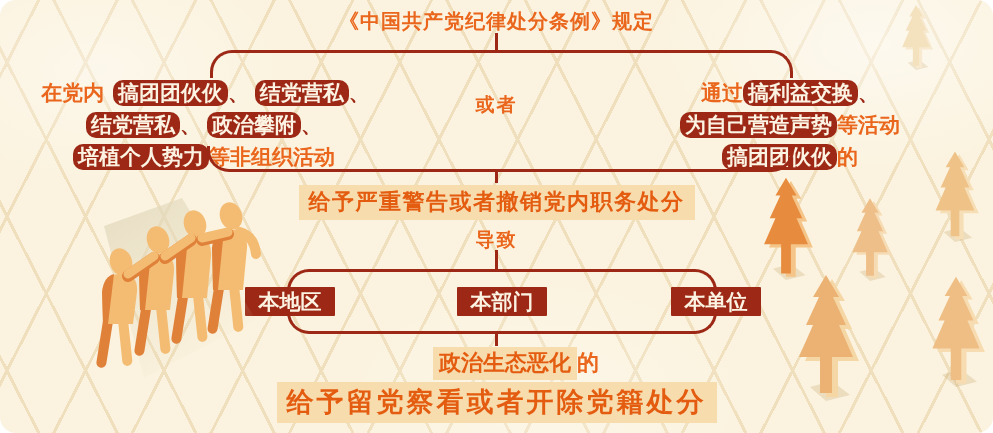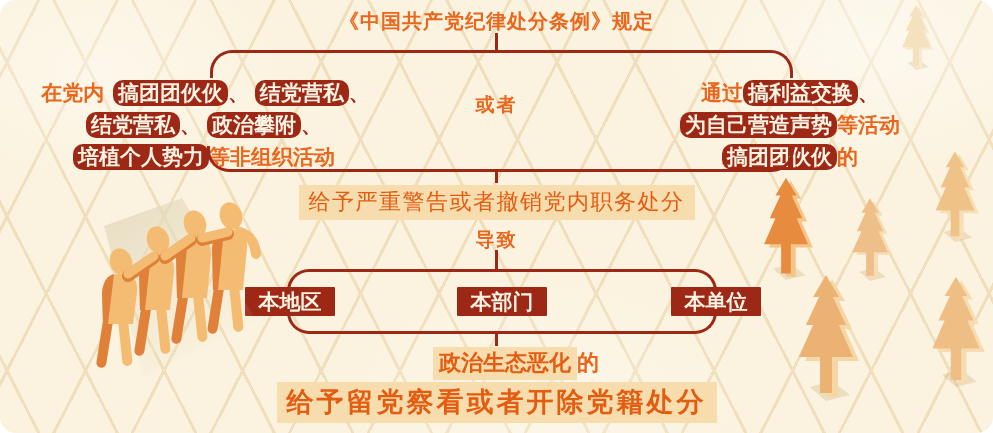--- a/index.html
+++ b/index.html
@@ -25,21 +25,21 @@
   .tick{width:3px; background:var(--dark-red); left:495px;}
   .bracket{border:0 solid var(--dark-red);}
   .br-down{border-top-width:3px; border-left-width:3px; border-right-width:3px; border-radius:22px 22px 0 0;}
   .br-up{border-bottom-width:3px; border-left-width:3px; border-right-width:3px; border-radius:0 0 22px 22px;}
   .cond{font-size:21px; font-weight:bold; color:var(--orange); line-height:32px; text-align:center;margin-top:12px;}
   .tag{background:var(--dark-red); color:var(--box-text); border-radius:10px; padding:1px 5px 2px; white-space:nowrap;}
   .cm{color:var(--dark-red);}
   .plain{margin:0 3px;}
   .or{top:92px; font-size:19px; font-weight:bold; color:var(--orange); letter-spacing:2px;}
   .band{display:inline-block; background:var(--band-bg); color:var(--band-text); padding:2px 10px 3px;}
-  .penalty1{top:185px; font-size:22px; font-weight:normal; letter-spacing:1.5px;}
+  .penalty1{top:185px; font-size:22px; font-weight:bold; letter-spacing:1.5px;}
   .leads{top:227px; font-size:19px; font-weight:bold; color:var(--orange); letter-spacing:2px;}
   .scopebox{top:287px; width:90px; height:29px; line-height:29px; text-align:center;
     background:var(--dark-red); color:var(--box-text); font-size:21px; font-weight:bold; border-radius:1px;}
   .result{top:347px; font-size:22px; font-weight:bold; color:var(--band-text);margin-left:39px;}
   .result .band{padding:1px 6px 2px;}
   .result .suffix{color:var(--orange);}
   .penalty2{top:382px; font-size:27px; font-weight:bold; letter-spacing:3px;}
   .tree{position:absolute; overflow:visible;}
   .hiddefs{position:absolute; width:0; height:0;}
 </style>

